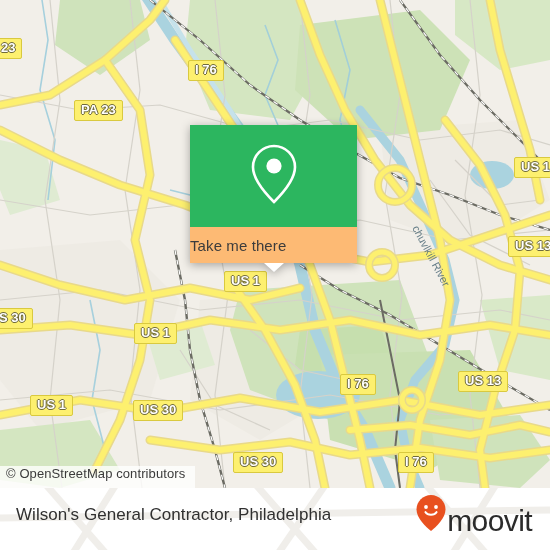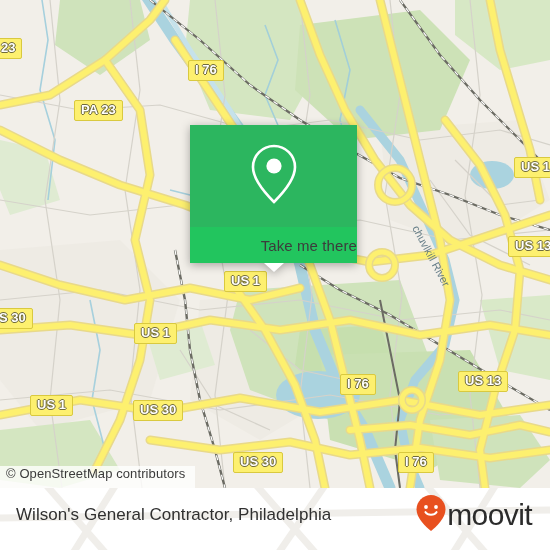--- a/index.html
+++ b/index.html
@@ -55,24 +55,24 @@
   }
   #popup-head {
     height: 102px;
     background: #2cb65f;
     display: flex;
     align-items: center;
     justify-content: center;
   }
   #popup-foot {
     height: 36px;
-    background: #22c55e;
+    background: #fdba74;
     display: flex;
     align-items: center;
-    justify-content: flex-end;
+    justify-content: flex-start;
     position: relative;
   }
   #popup-label {
     font-size: 15px;
     color: #3c3c3c;
     letter-spacing: 0.1px;
   }
   #popup-tail {
     position: absolute;
     left: 50%;
@@ -108,21 +108,21 @@
   #place-title {
     position: relative;
     font-size: 17px;
     color: #303030;
     letter-spacing: 0.05px;
     white-space: nowrap;
   }
   #brand {
     position: relative;
     display: flex;
-    align-items: center;
+    align-items: flex-end;
     gap: 0;
   }
   #brand-word {
     font-size: 30px;
     color: #2b2b2b;
     letter-spacing: -0.6px;
     line-height: 1;
     font-weight: 400;
   }
 </style>

